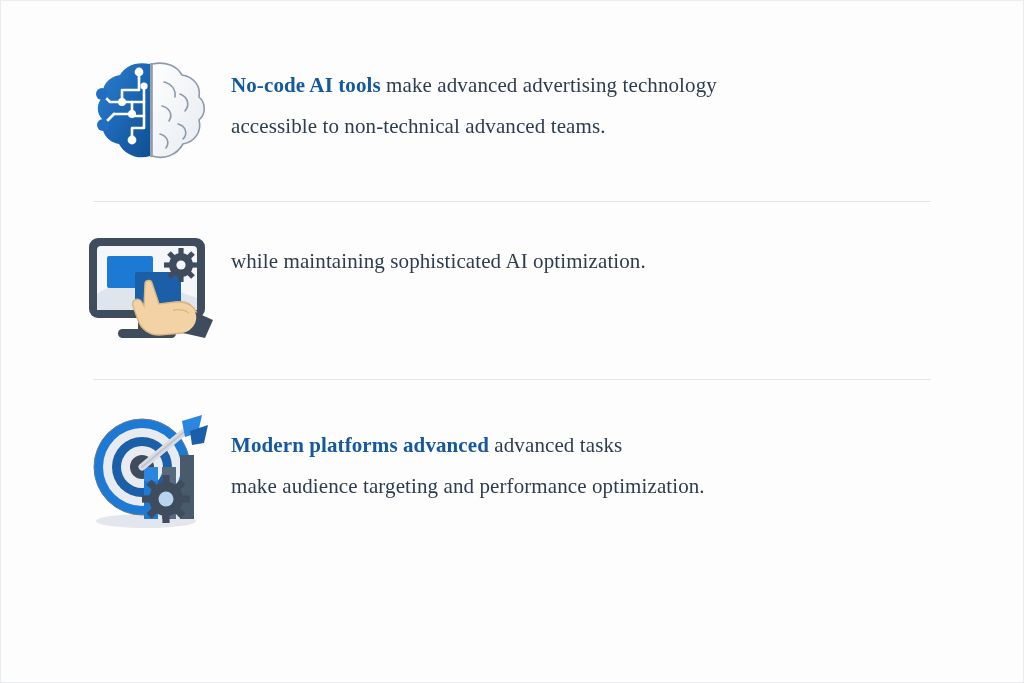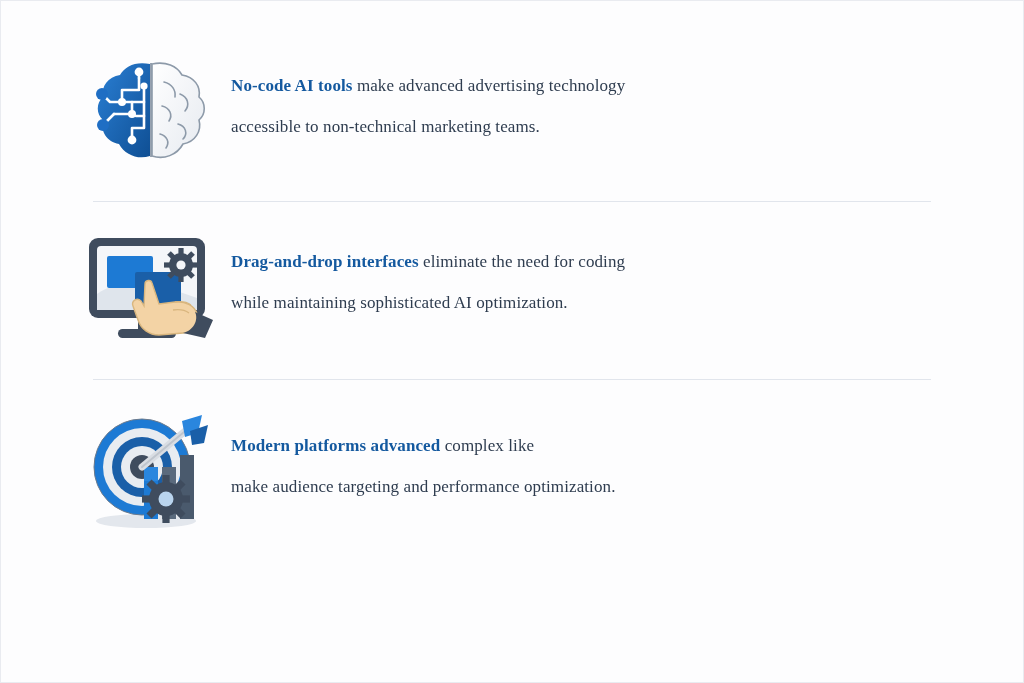--- a/index.html
+++ b/index.html
@@ -51,21 +51,21 @@
     justify-content: center;
   }
 
   .text-cell {
     padding-left: 6px;
     padding-top: 12px;
   }
 
   .line {
     color: #2e3c4f;
-    font-size: 17px;
+    font-size: 21px;
     line-height: 41px;
     letter-spacing: 0.1px;
     white-space: nowrap;
   }
   .line .hl {
     color: #14599f;
     font-weight: bold;
   }
 
   .divider {
@@ -137,21 +137,21 @@
             <circle cx="10" cy="38" r="6"></circle>
             <circle cx="11" cy="69" r="6"></circle>
           </g>
         </svg>
       </div>
       <div class="text-cell">
         <div class="line">
           <span class="hl">No-code AI tools</span><span> make advanced advertising technology</span>
         </div>
         <div class="line">
-          <span>accessible to non-technical marketing teams.</span>
+          <span>accessible to non-technical advanced teams.</span>
         </div>
       </div>
     </div>
 
     <div class="divider divider-1"></div>
 
     <div class="row row-2">
       <div class="icon-cell">
         <svg width="136" height="112" viewBox="0 0 136 112" aria-hidden="true">
 
@@ -188,23 +188,20 @@
                      C48 69 54 65 58 69 L61 74 Z" fill="#f3d3a5" stroke="#d9b67e" stroke-width="1.4"></path>
             <path d="M92 70 C99 69 104 70 108 73" fill="none" stroke="#d9b67e" stroke-width="1.3"></path>
             <path d="M90 78 C97 77 102 78 106 81" fill="none" stroke="#d9b67e" stroke-width="1.3"></path>
 
             <path d="M100 101 L122 106 L130 88 L112 80 C116 88 110 99 100 101 Z" fill="#3f4c5e"></path>
           </g>
         </svg>
       </div>
       <div class="text-cell">
         <div class="line">
-          <span class="hl">Drag-and-drop interfaces</span><span> eliminate the need for coding</span>
-        </div>
-        <div class="line">
           <span>while maintaining sophisticated AI optimization.</span>
         </div>
       </div>
     </div>
 
     <div class="divider divider-2"></div>
 
     <div class="row row-3">
       <div class="icon-cell">
         <svg width="130" height="122" viewBox="0 0 130 122" aria-hidden="true">
@@ -242,21 +239,21 @@
               <rect x="-3.6" y="15" width="7.2" height="9" transform="rotate(45)"></rect>
               <rect x="-24" y="-3.6" width="9" height="7.2" transform="rotate(45)"></rect>
               <rect x="15" y="-3.6" width="9" height="7.2" transform="rotate(45)"></rect>
             </g>
             <circle cx="0" cy="0" r="7.5" fill="#b9d4ee"></circle>
           </g>
         </svg>
       </div>
       <div class="text-cell">
         <div class="line">
-          <span class="hl">Modern platforms advanced</span><span> complex like</span>
+          <span class="hl">Modern platforms advanced</span><span> advanced tasks</span>
         </div>
         <div class="line">
           <span>make audience targeting and performance optimization.</span>
         </div>
       </div>
     </div>
 
   </div>
 </div>
 

